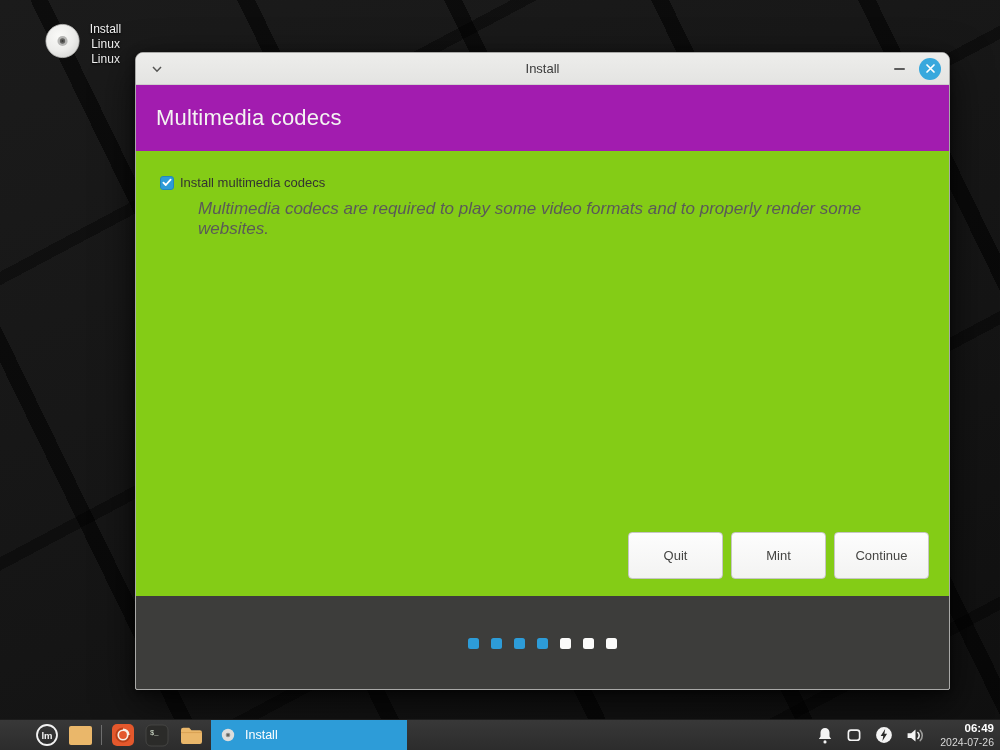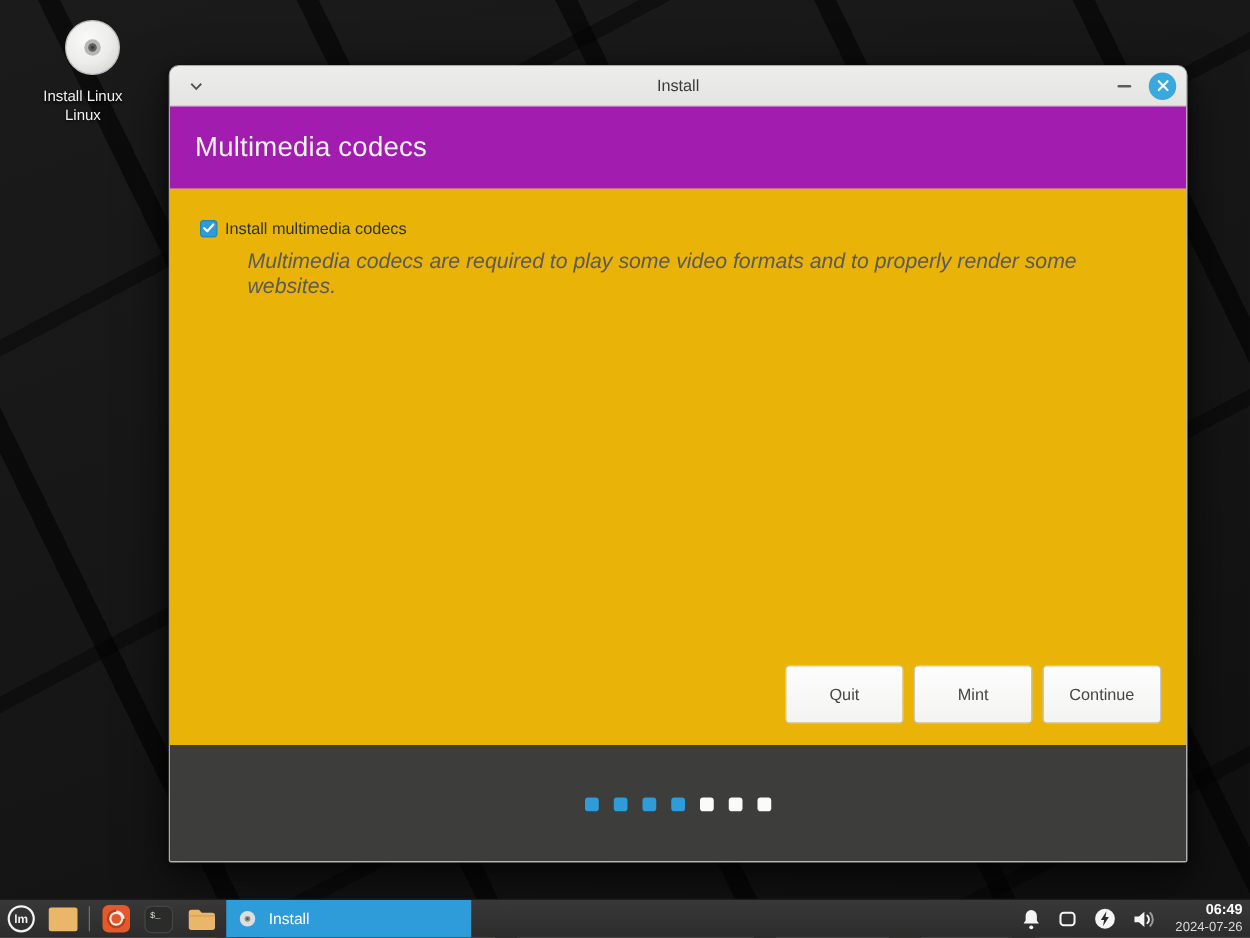--- a/index.html
+++ b/index.html
@@ -9,22 +9,22 @@
     position:relative;
     background-color:#161616;
     background-image:
       repeating-linear-gradient(64deg, transparent 0 170px, rgba(0,0,0,.55) 170px 186px),
       repeating-linear-gradient(152deg, transparent 0 240px, rgba(0,0,0,.38) 240px 252px),
       linear-gradient(160deg, #1b1b1b 0%, #151515 60%, #101010 100%);
   }
 
   
   .desktop-icon {
-    position:absolute; left:12px; top:14px; width:86px;
-    display:flex; flex-direction:column; align-items:flex-end; cursor:default;
+    position:absolute; left:44px; top:14px; width:86px;
+    display:flex; align-items:center; cursor:default;
   }
   .desktop-icon .label {
     margin-top:8px; color:#f1f1f1; font-size:12px; line-height:1.25;
     text-align:center; text-shadow:0 1px 2px rgba(0,0,0,.9);
   }
 
   
   .window {
     position:absolute; left:135px; top:52px; width:815px; height:638px;
     display:flex; flex-direction:column;
@@ -51,21 +51,21 @@
     background:var(--close-color,#38a8dd);
     display:flex; align-items:center; justify-content:center;
   }
 
   .win-header {
     flex:0 0 66px; background:#a21caf; color:#f4f4f2;
     display:flex; align-items:center; padding-left:20px;
     font-size:22px; letter-spacing:.2px;
   }
 
-  .win-body { flex:1 1 auto; background:#eab308; position:relative; padding:24px 20px 0 24px; }
+  .win-body { flex:1 1 auto; background:#84cc16; position:relative; padding:24px 20px 0 24px; }
   .checkbox-row { display:flex; align-items:center; gap:6px; cursor:pointer; }
   .checkbox {
     width:14px; height:14px; border-radius:3px;
     background:var(--accent,#2d9cd8); border:1px solid #2387bd;
     display:flex; align-items:center; justify-content:center; flex:0 0 14px;
   }
   .checkbox-label { font-size:13px; color:#333331; }
   .description { margin:9px 0 0 38px; font-size:17px; color:#5a5a58;font-style:italic; }
 
   .button-row {
@@ -87,21 +87,21 @@
   .dot { width:11px; height:11px; border-radius:2.5px; background:#fbfbfa; }
   .dot.done { background:var(--accent,#2d9cd8); }
 
   
   .taskbar {
     position:absolute; left:0; bottom:0; width:1000px; height:31px;
     background:linear-gradient(#383838,#2c2c2c);
     border-top:1px solid #1c1c1c;
     display:flex; align-items:center;
   }
-  .tb-launchers { display:flex; align-items:center; height:100%; }
+  .tb-launchers { display:flex; align-items:center; height:100%;padding-left:30px; }
   .launcher {
     height:100%; display:flex; align-items:center; justify-content:center;
     padding:0 5px; cursor:pointer;
   }
   .tb-sep { width:1px; height:20px; background:#6e6e6e; margin:0 4px; }
   .show-desktop-sq { width:23px; height:19px; background:#eab76a; border-radius:2px; }
 
   .task-button {
     height:100%; width:196px; margin-left:2px;
     background:var(--accent,#2d9cd8);

